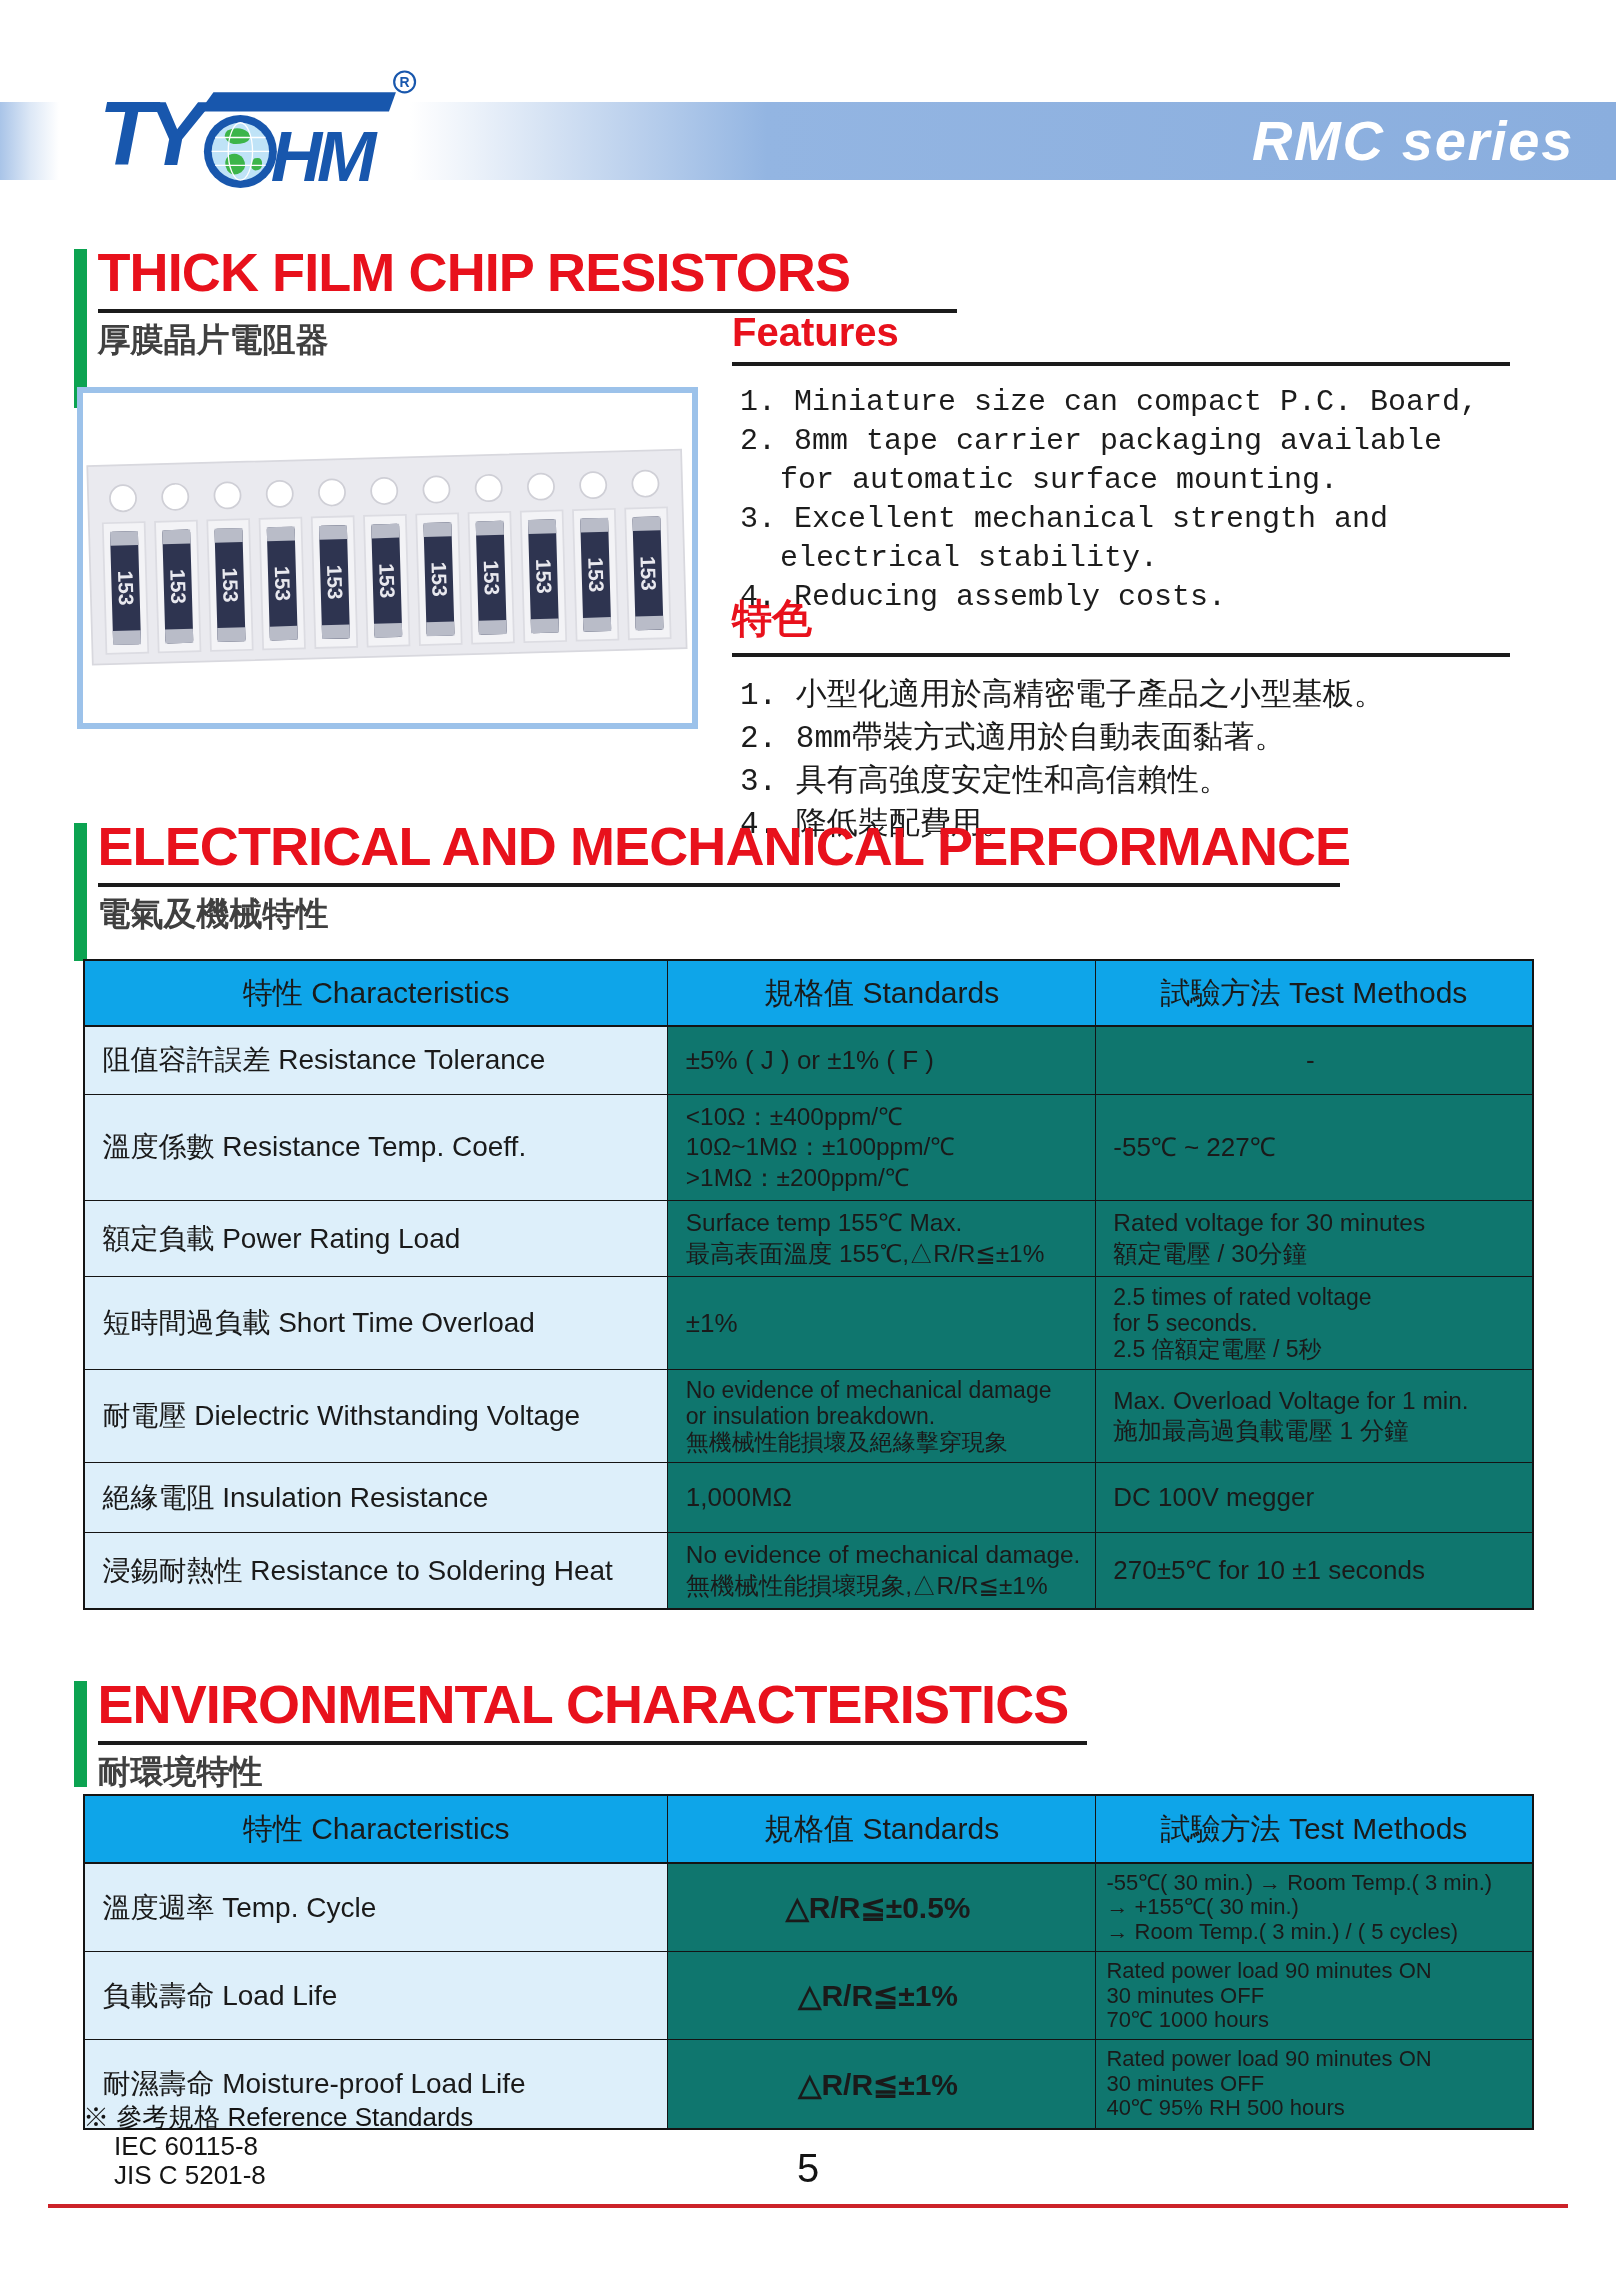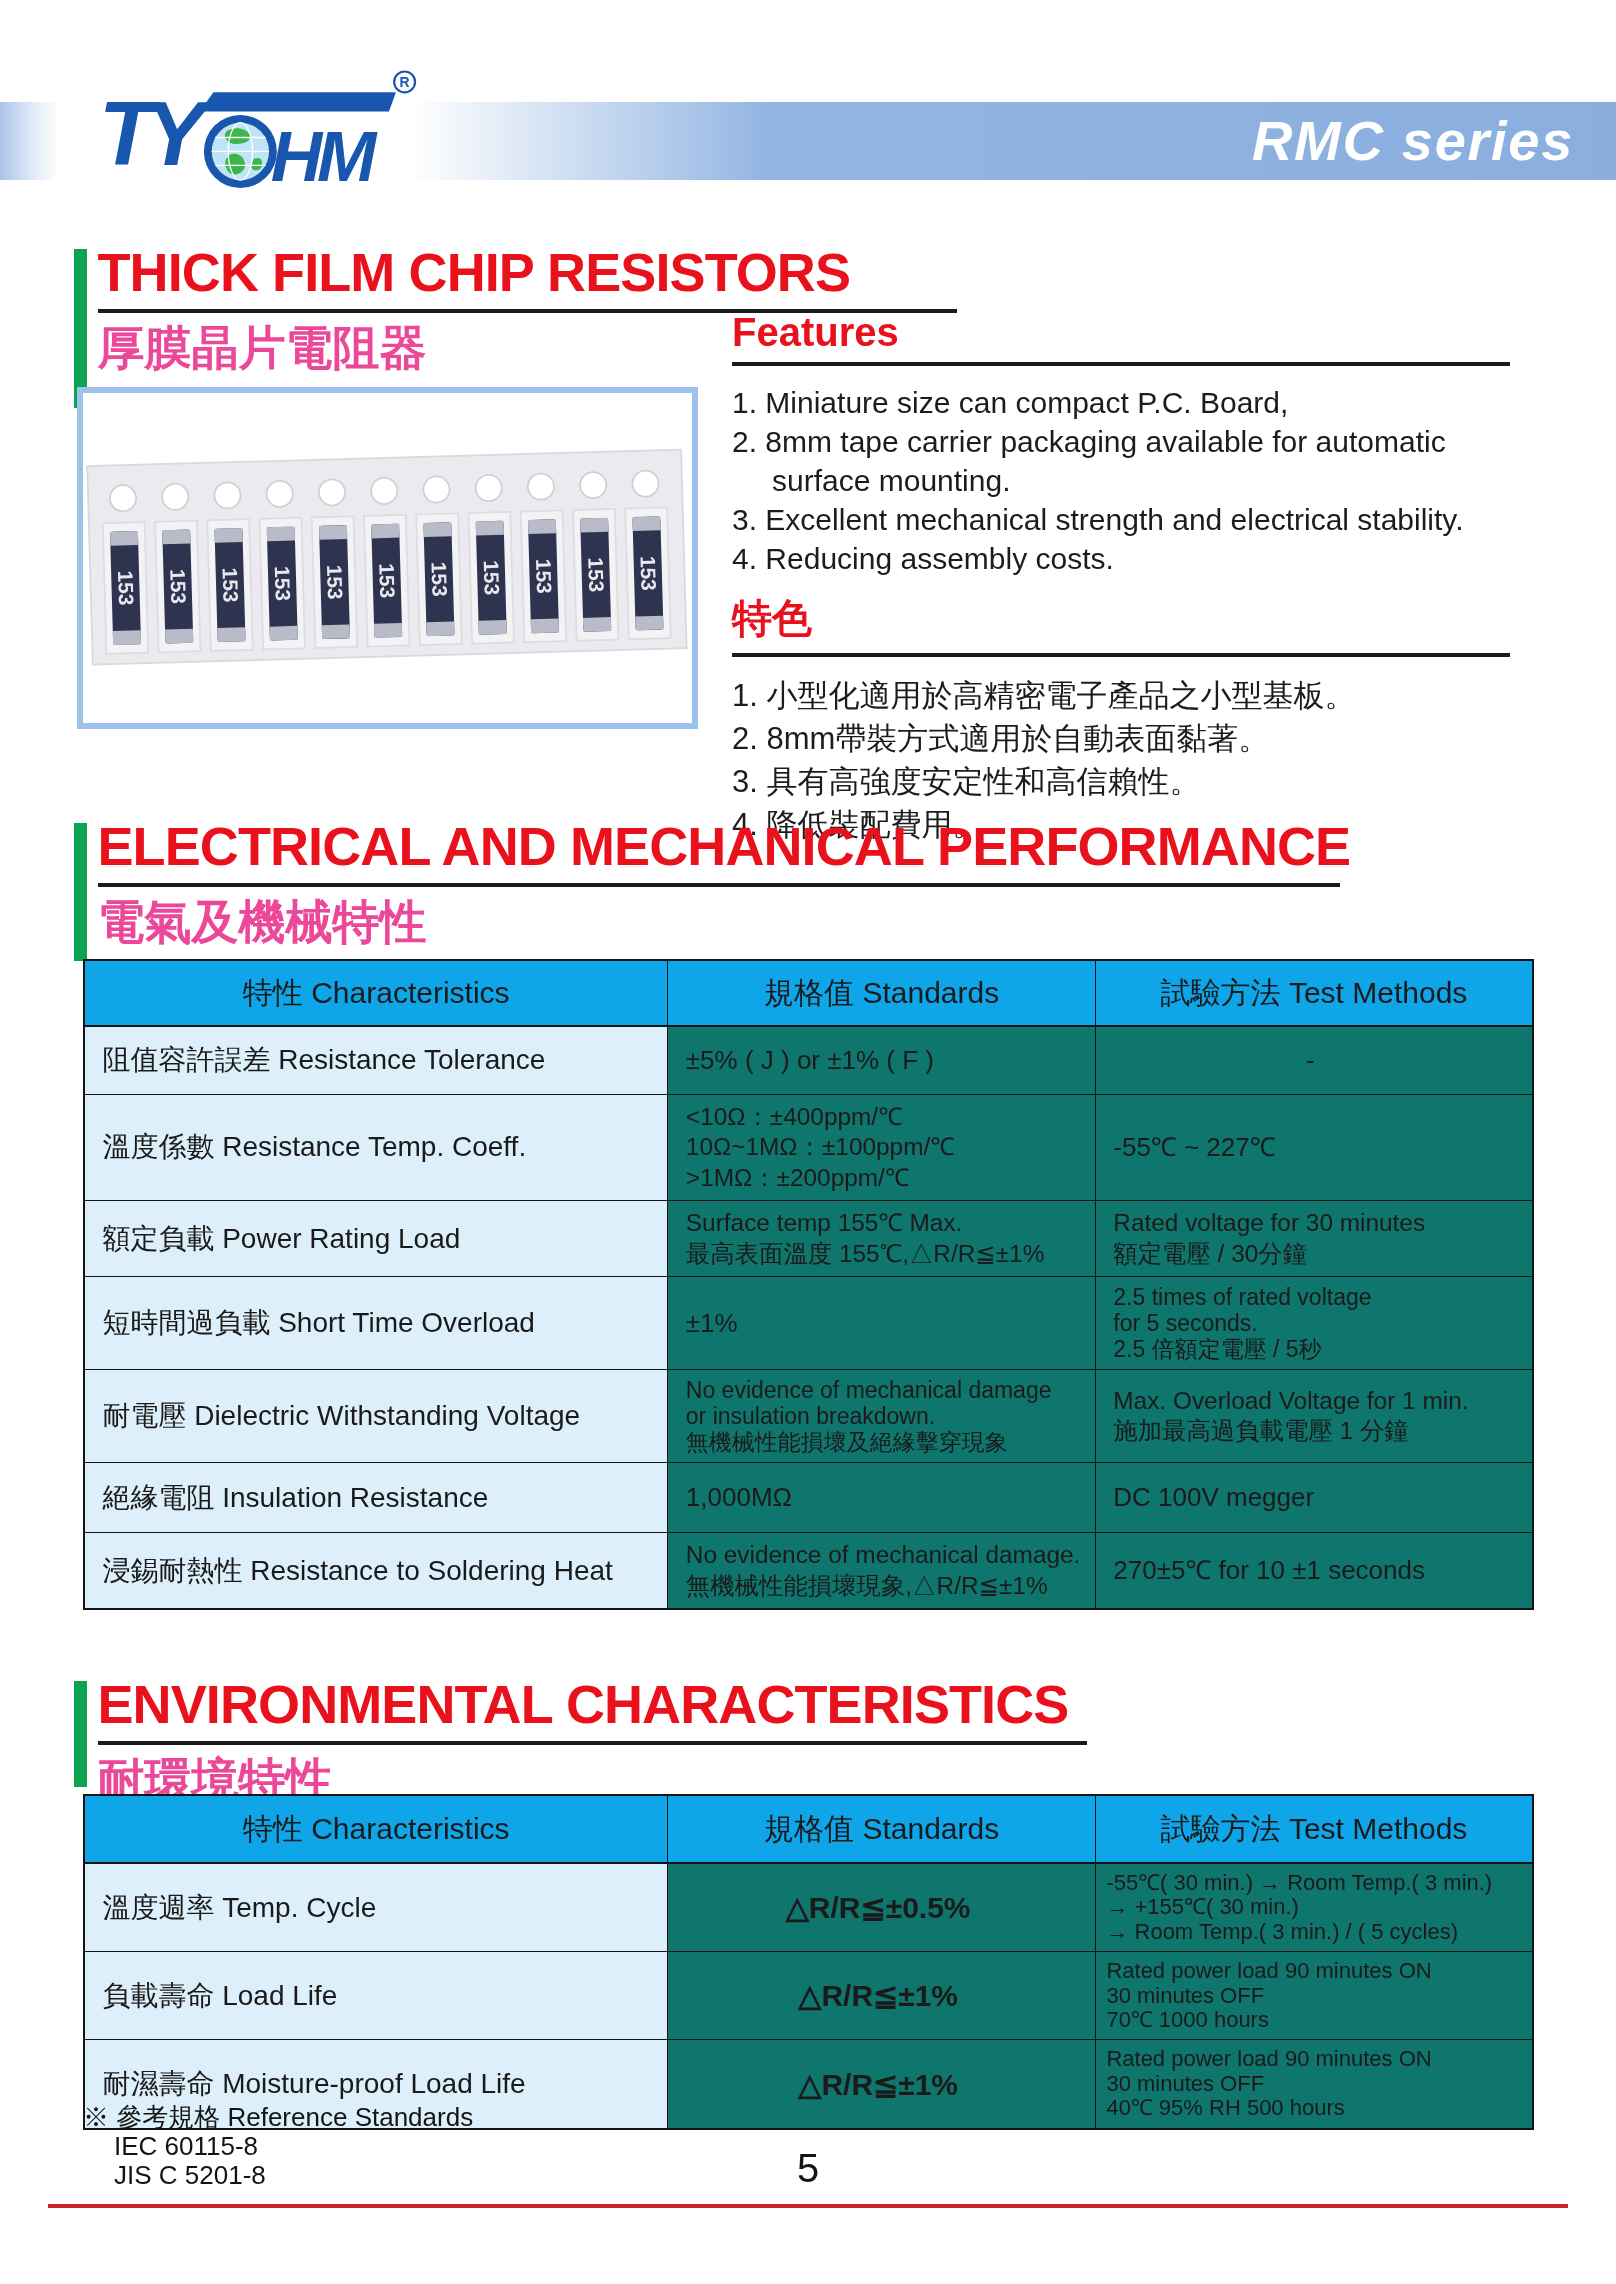--- a/index.html
+++ b/index.html
@@ -12,30 +12,30 @@
   .rmc{position:absolute;right:42px;top:102px;height:78px;line-height:77px;
        font-size:56px;font-weight:bold;font-style:italic;color:#ffffff;letter-spacing:1.7px;}
   .logo{position:absolute;left:98px;top:68px;}
 
   
   .sec{position:absolute;}
   .gbar{position:absolute;left:0;top:5.2px;width:13px;background:#0ca351;}
   .sec-inner{margin-left:23.5px;}
   .sec-en{margin:0;font-size:54px;line-height:1.05;font-weight:bold;color:#e8111c;letter-spacing:-0.9px;white-space:nowrap;}
   .sec-line{height:3.5px;background:#1b1b1b;margin:8.7px 0 8.7px 0;}
-  .sec-zh{margin:0;font-size:47px;line-height:1.1;font-weight:bold;color:#ec4899;white-space:nowrap;}
+  .sec-zh{margin:0;font-size:33px;line-height:1.1;font-weight:bold;color:#404040;white-space:nowrap;}
 
   
   .photo{position:absolute;left:77px;top:387px;width:621px;height:342px;border:6.1px solid #9cc2ea;background:#ffffff;box-sizing:border-box;}
 
   
   .feat{position:absolute;}
   .feat h3{margin:0;font-size:40px;font-weight:bold;color:#e8111c;}
   .feat-line{height:3.5px;background:#1b1b1b;margin:7px 0 17.4px 0;}
-  .feat ul{list-style:none;margin:0;padding:0;}
+  .feat ul{list-style:none;margin:8px;padding:0;font-family:Liberation Mono, monospace;}
   .feat li{font-size:30px;line-height:39px;color:#1c1c1c;padding-left:40px;text-indent:-40px;}
   .feat.zh li{font-size:31px;line-height:43px;}
 
   
   table.spec{position:absolute;border-collapse:collapse;table-layout:fixed;background:#ffffff;
              border:2.6px solid #141414;}
   table.spec th,table.spec td{border:1.7px solid #141414;vertical-align:middle;}
   table.spec th{background:#0ea5e9;font-size:30px;font-weight:normal;text-align:center;border-bottom:2.6px solid #141414;}
   td.c1{background:#ddeffa;font-size:28px;padding:7px 8.7px 7px 17.4px;}
   td.c2,td.c3{background:#0f766e;padding:7px 7px 7px 17.4px;}

